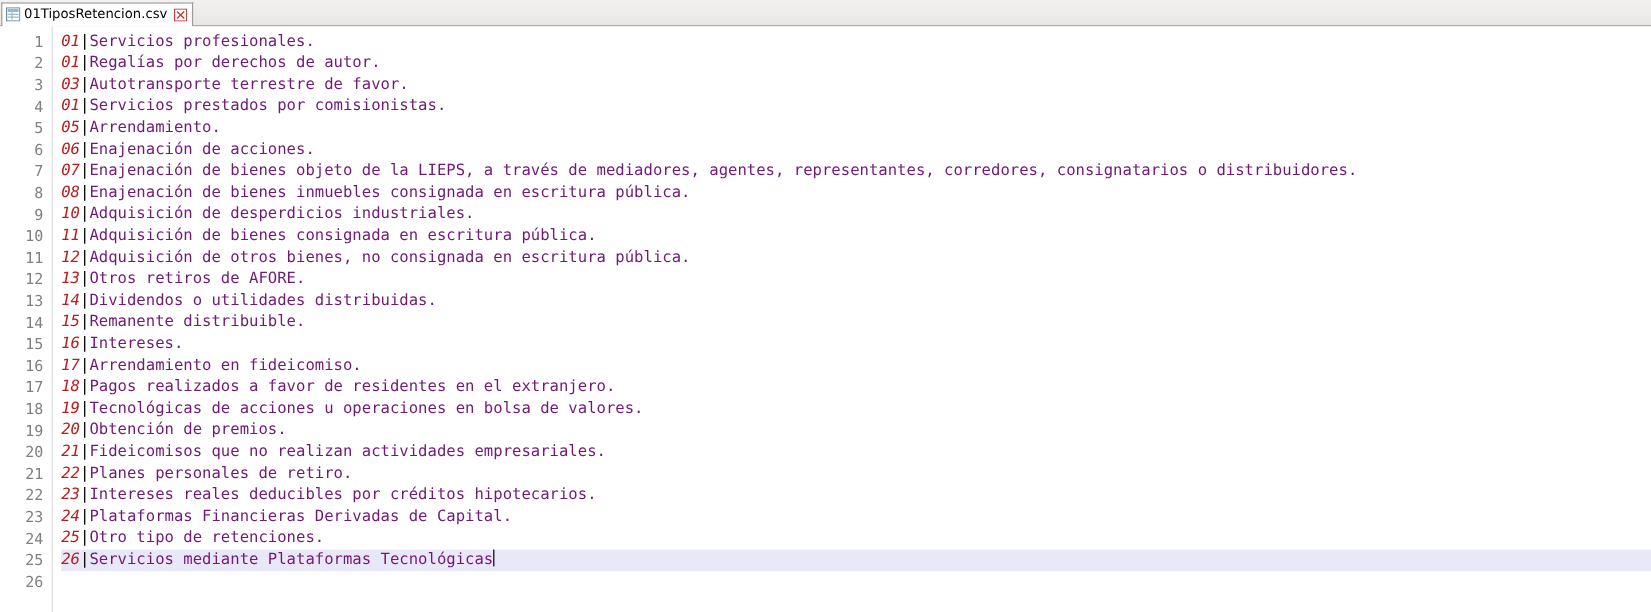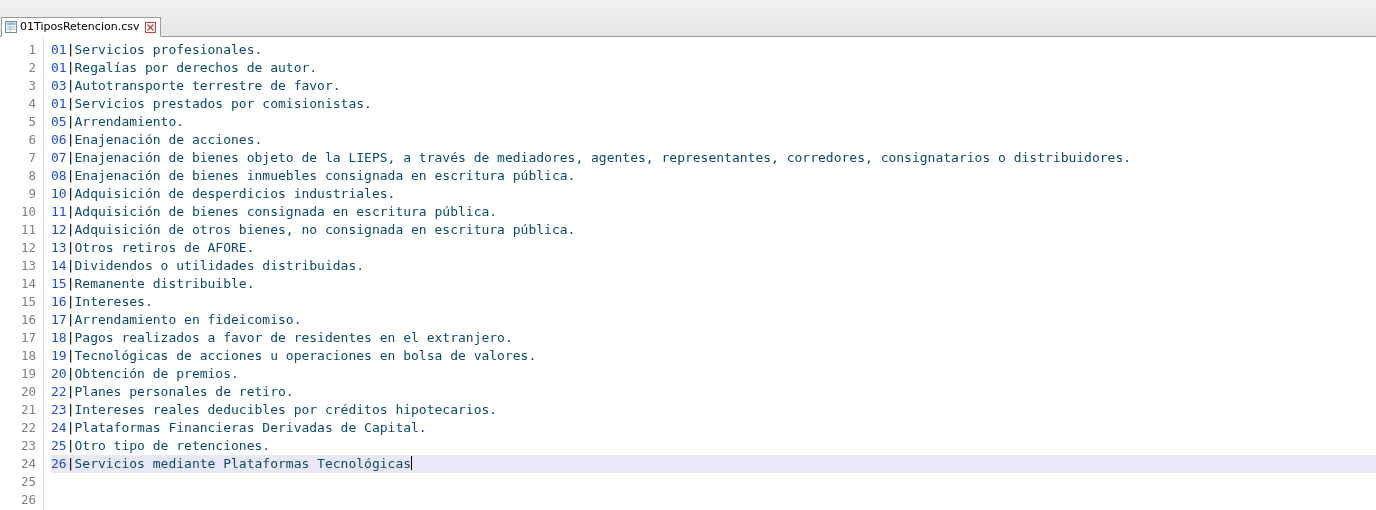--- a/index.html
+++ b/index.html
@@ -9,21 +9,21 @@
   }
   body {
     width: 1376px;
     height: 510px;
     overflow: hidden;
     font-family: "DejaVu Sans Mono", monospace;
   }
 
   
   .tabbar {
-    height: 37px;
+    height: 22px;
     background: linear-gradient(to bottom, #f2f1f0 0%, #e8e7e6 100%);
     border-bottom: 1px solid #9a9a9a;
     display: flex;
     align-items: flex-end;
     padding-left: 1px;
     box-sizing: border-box;
   }
   .tab {
     display: flex;
     align-items: center;
@@ -95,23 +95,23 @@
     height: 18px;
     line-height: 18px;
     font-size: 13px;
     white-space: pre;
     font-family: "DejaVu Sans Mono", monospace;
     color: #000000;
   }
   .line.current {
     background: #e8e8f8;
   }
-  .num { color: #1d4ed8; }
+  .num { color: #b91c1c; font-style: italic; }
   .pipe { color: #000000; }
-  .txt { color: #0c4a6e; }
+  .txt { color: #701a75; }
   .caret {
     display: inline-block;
     width: 0;
     border-left: 1px solid #000;
     height: 14px;
     vertical-align: -2px;
   }
 </style>
 </head>
 <body>
@@ -180,19 +180,20 @@
       <div class="line"><span class="num">11</span><span class="pipe">|</span><span class="txt">Adquisición de bienes consignada en escritura pública.</span></div>
       <div class="line"><span class="num">12</span><span class="pipe">|</span><span class="txt">Adquisición de otros bienes, no consignada en escritura pública.</span></div>
       <div class="line"><span class="num">13</span><span class="pipe">|</span><span class="txt">Otros retiros de AFORE.</span></div>
       <div class="line"><span class="num">14</span><span class="pipe">|</span><span class="txt">Dividendos o utilidades distribuidas.</span></div>
       <div class="line"><span class="num">15</span><span class="pipe">|</span><span class="txt">Remanente distribuible.</span></div>
       <div class="line"><span class="num">16</span><span class="pipe">|</span><span class="txt">Intereses.</span></div>
       <div class="line"><span class="num">17</span><span class="pipe">|</span><span class="txt">Arrendamiento en fideicomiso.</span></div>
       <div class="line"><span class="num">18</span><span class="pipe">|</span><span class="txt">Pagos realizados a favor de residentes en el extranjero.</span></div>
       <div class="line"><span class="num">19</span><span class="pipe">|</span><span class="txt">Tecnológicas de acciones u operaciones en bolsa de valores.</span></div>
       <div class="line"><span class="num">20</span><span class="pipe">|</span><span class="txt">Obtención de premios.</span></div>
+      <div class="line"><span class="num">21</span><span class="pipe">|</span><span class="txt">Fideicomisos que no realizan actividades empresariales.</span></div>
       <div class="line"><span class="num">22</span><span class="pipe">|</span><span class="txt">Planes personales de retiro.</span></div>
       <div class="line"><span class="num">23</span><span class="pipe">|</span><span class="txt">Intereses reales deducibles por créditos hipotecarios.</span></div>
       <div class="line"><span class="num">24</span><span class="pipe">|</span><span class="txt">Plataformas Financieras Derivadas de Capital.</span></div>
       <div class="line"><span class="num">25</span><span class="pipe">|</span><span class="txt">Otro tipo de retenciones.</span></div>
       <div class="line current"><span class="num">26</span><span class="pipe">|</span><span class="txt">Servicios mediante Plataformas Tecnológicas</span><span class="caret"></span></div>
     </div>
 </div>
 
 </body></html>

